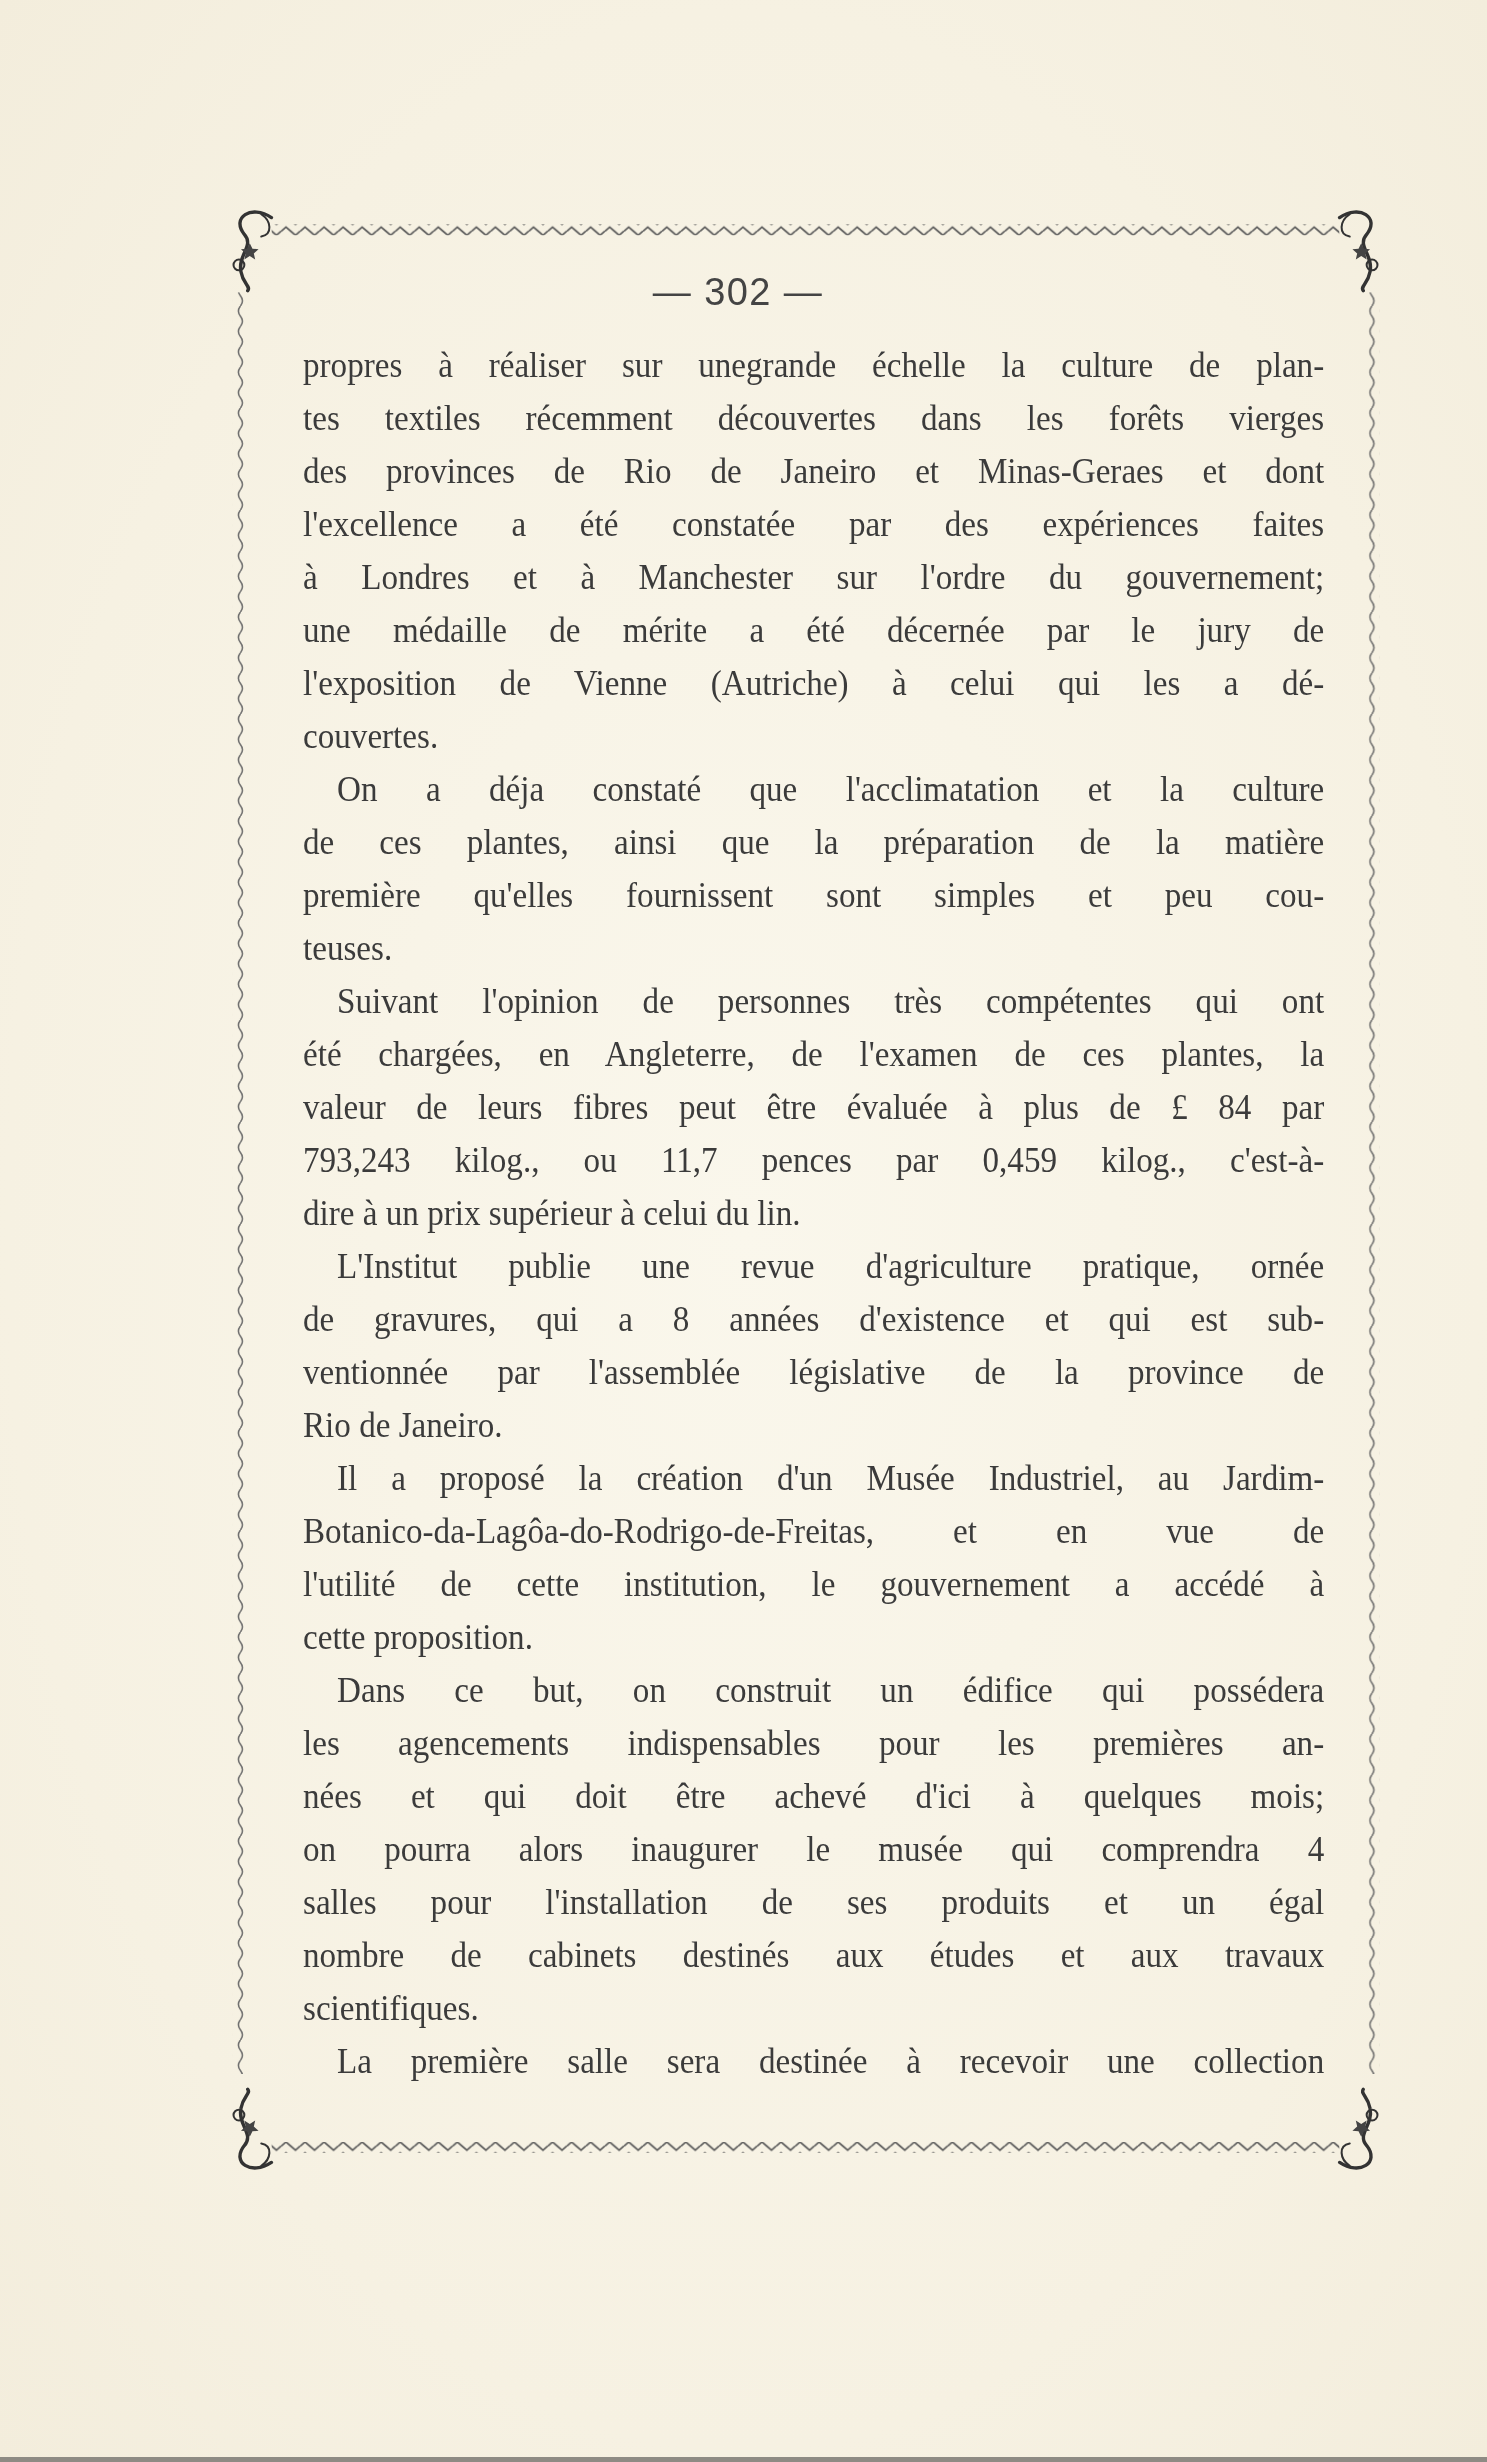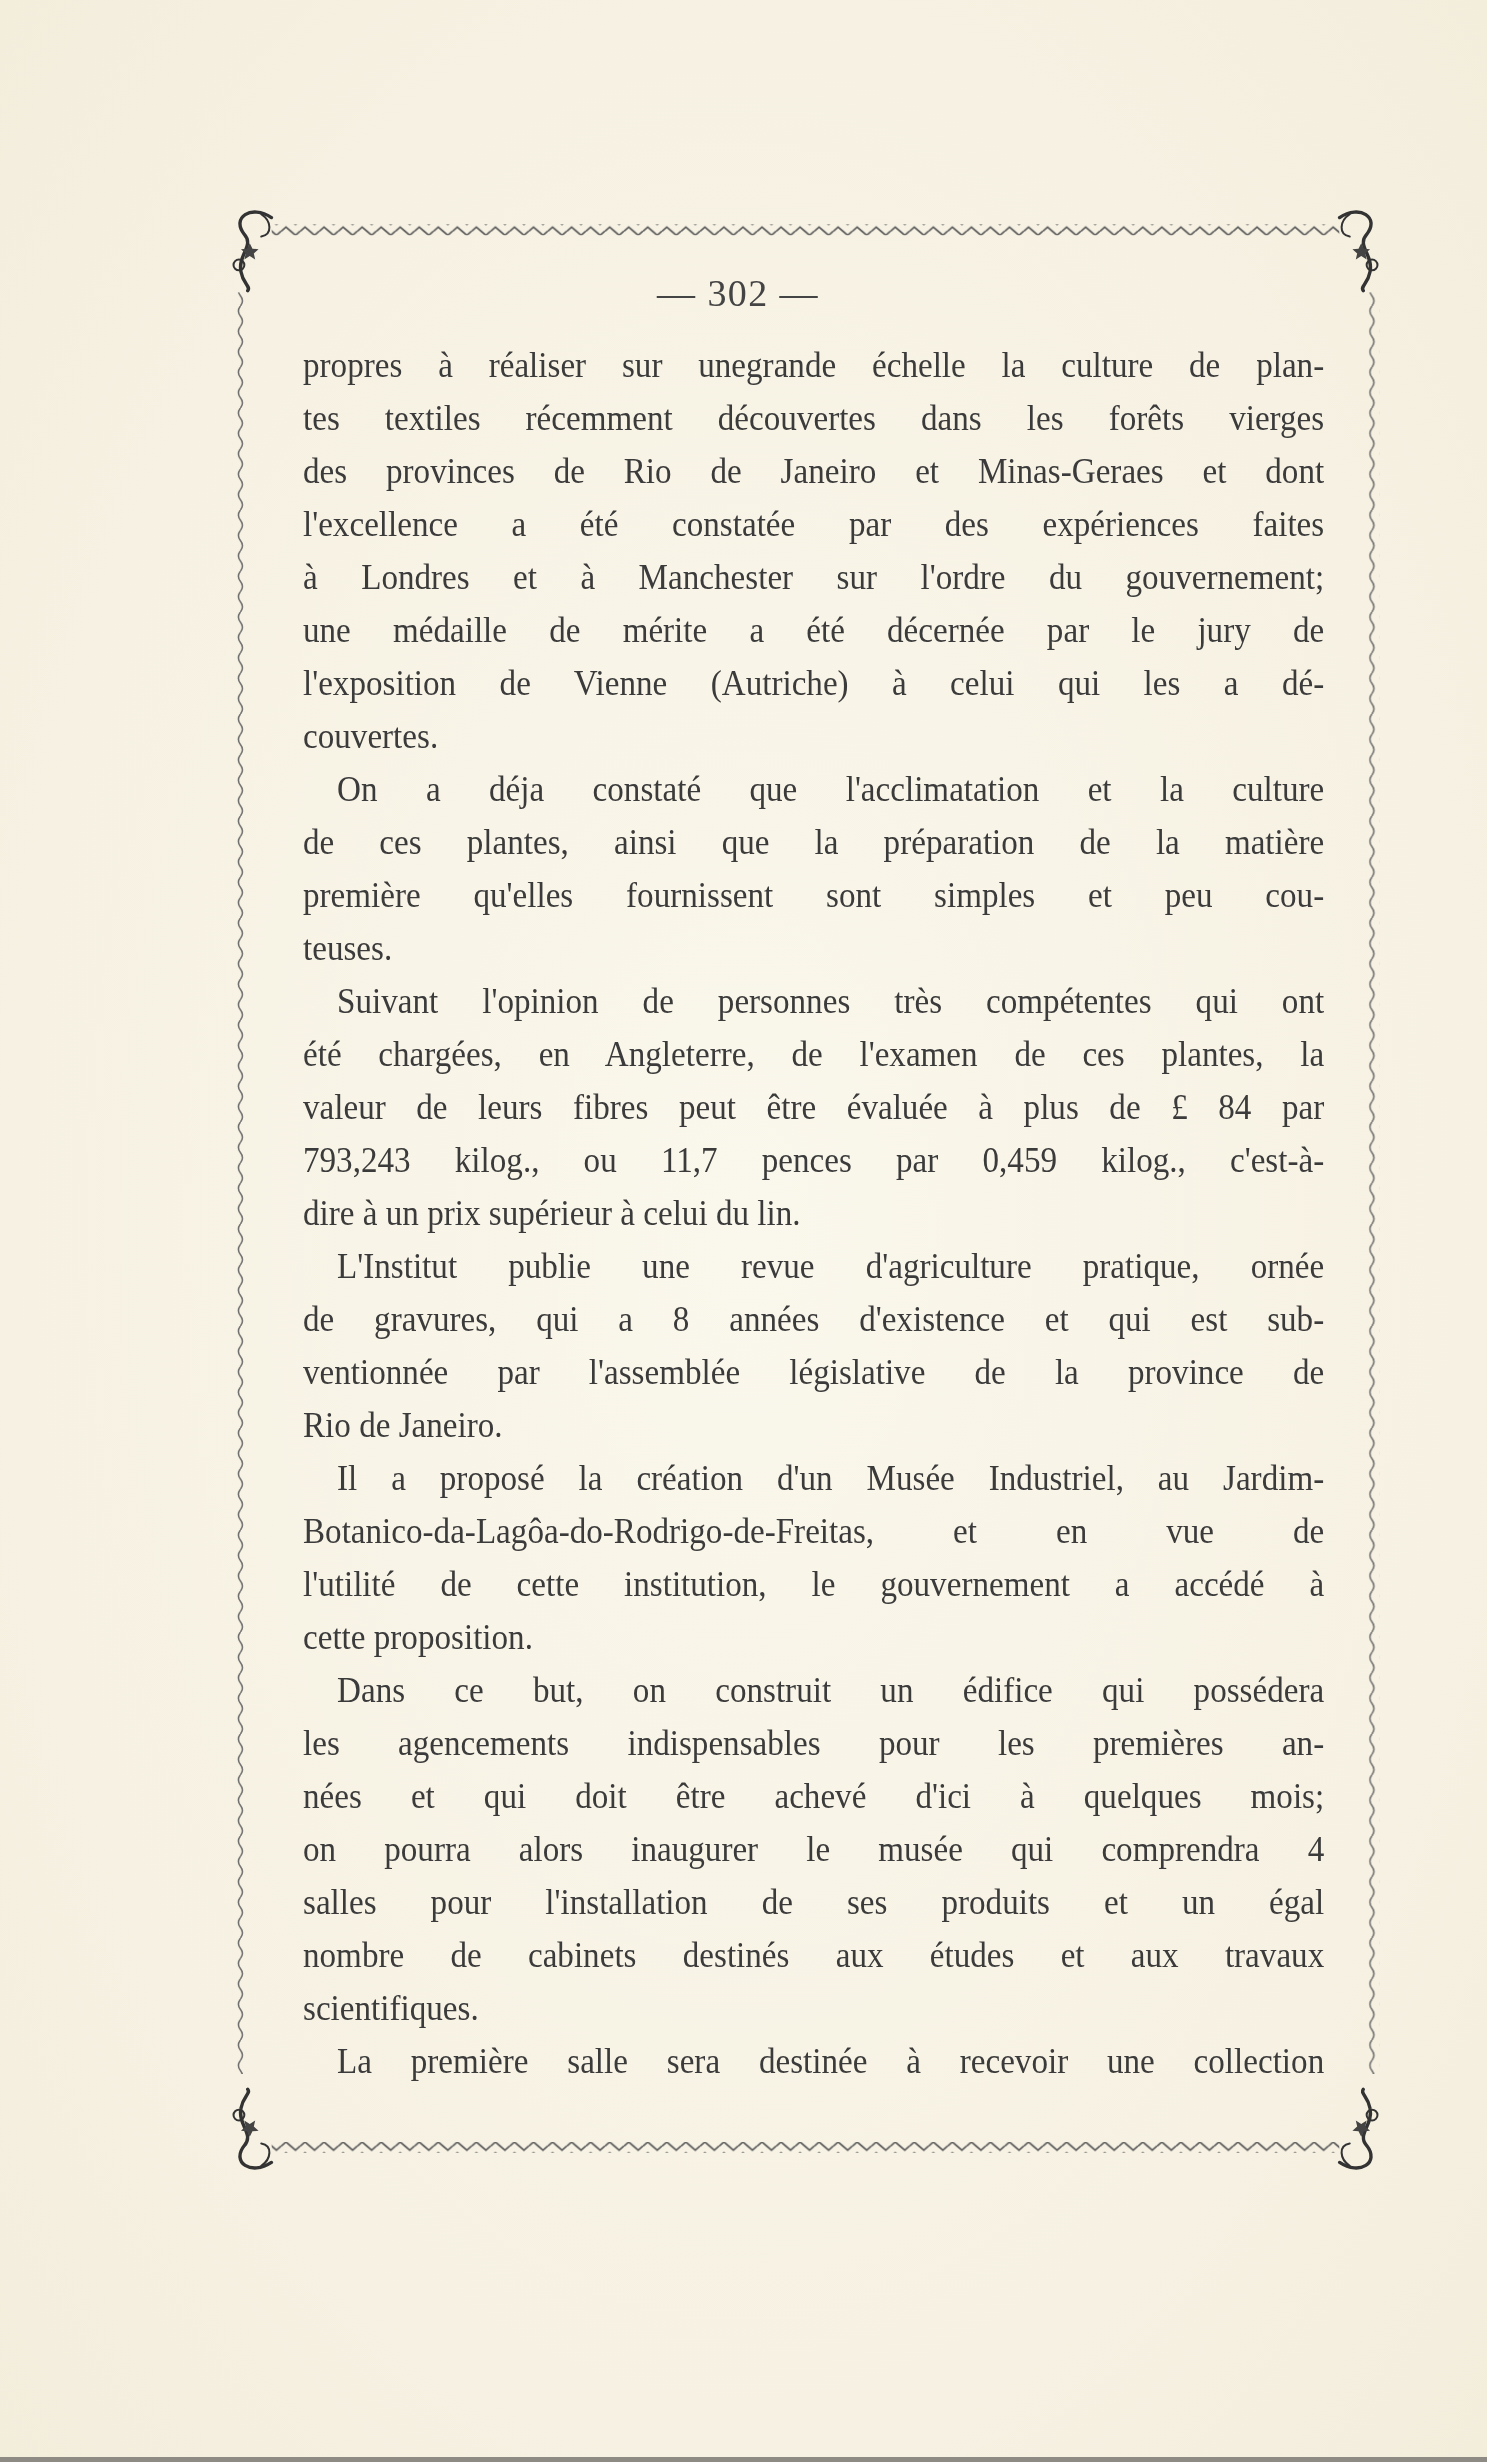--- a/index.html
+++ b/index.html
@@ -12,21 +12,21 @@
   .page { position:absolute; left:0; top:0; width:1488px; height:2462px;
     background: radial-gradient(ellipse at 50% 50%, #faf7ec 0%, #f6f1e2 70%, #f3eddc 100%); }
   .bottom-strip { position:absolute; left:0; bottom:0; width:1488px; height:5.4px; background:#8e8b84; }
 
   .frame { position:absolute; left:224px; top:204px; width:1163px; height:1972px; }
   .frame svg { position:absolute; left:0; top:0; overflow:visible; }
 
   .page-number {
     position:absolute; left:0; width:1476px; top:271px; text-align:center;
     font-size:38px; letter-spacing:1.4px; color:#444;
-    font-family:Liberation Serif, serif;
+    font-family:Liberation Sans, sans-serif;
   }
 
   .text-block {
     position:absolute; left:303px; top:339px; width:1021px;
     font-family:"Liberation Serif","DejaVu Serif",serif;
     font-size:36px; line-height:53px; color:#3b3b3b;
     transform:scaleX(0.92); transform-origin:left top;
     width:1110px;
   }
   .line { display:block; white-space:nowrap; text-align:justify; text-align-last:justify; height:53px; }

